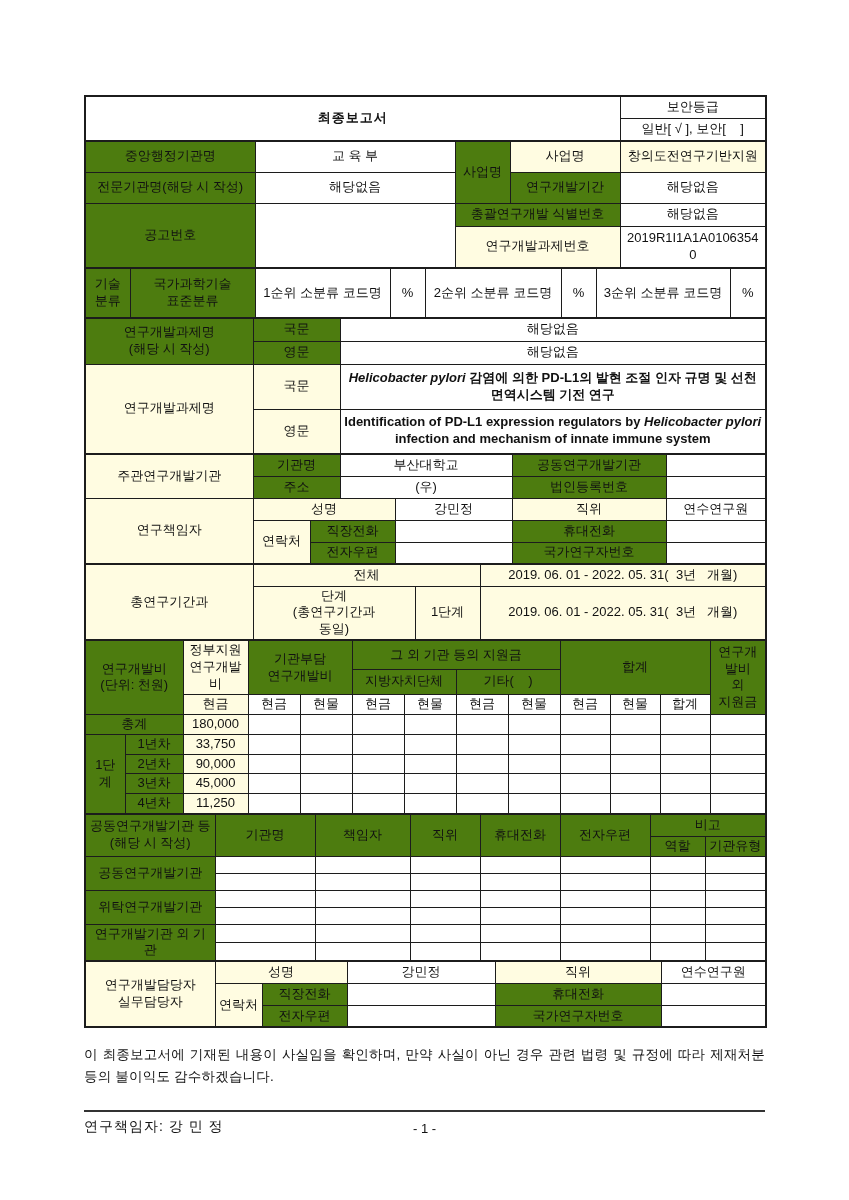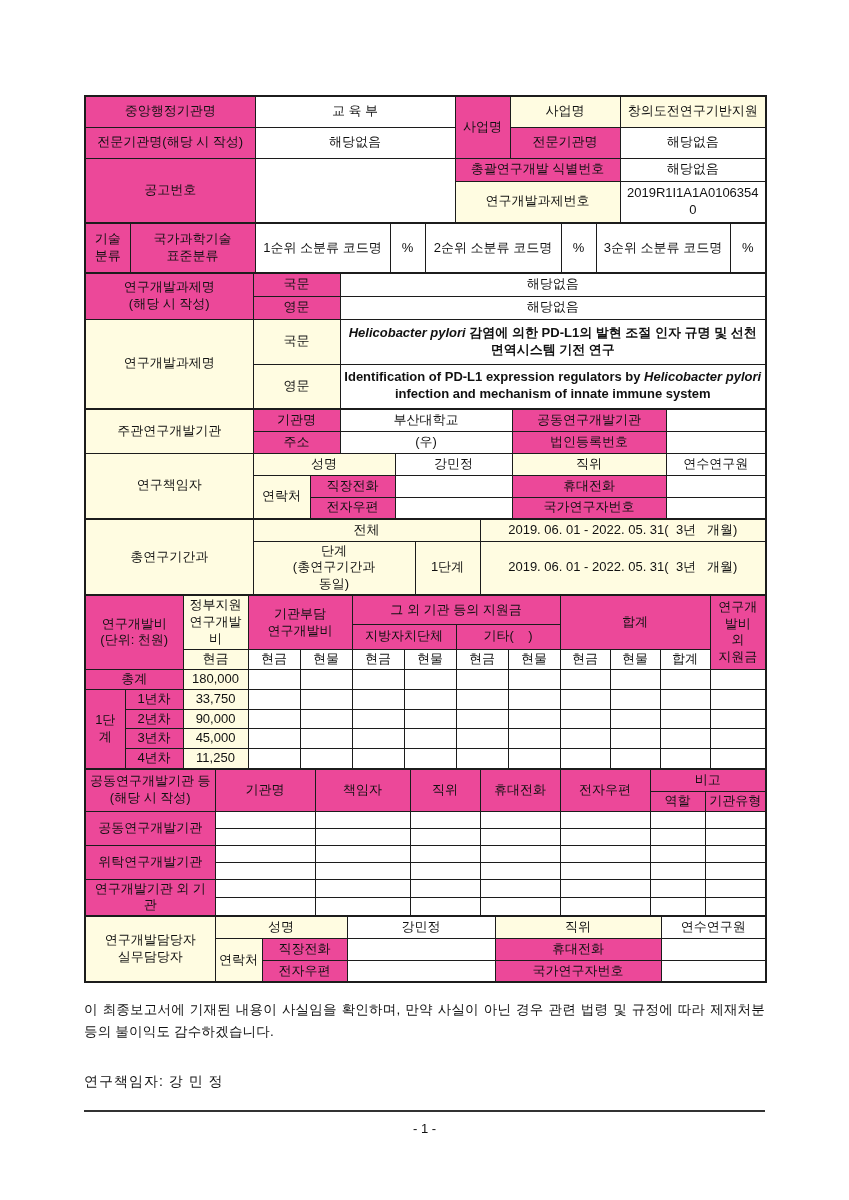--- a/index.html
+++ b/index.html
@@ -28,21 +28,21 @@
   .t td {
     border: 1px solid #1c1c1c;
     padding: 1px 3px;
     text-align: center;
     vertical-align: middle;
     font-size: 13px;
     line-height: 1.3;
     white-space: pre-wrap;
     overflow: hidden;
   }
-  .g { background: #ec4899; }
+  .g { background: #4d7c0f; }
   .y { background: #fffce1; }
   .L { text-align: left; }
   .s12 { font-size: 12px; }
   .s11 { font-size: 11px; line-height: 1.25; }
   .bka { word-break: break-all; line-height: 1.35; }
   .doc-title {
     font-size: 27px;
     font-weight: bold;
     letter-spacing: 1px;
     border-right: 1px solid #1c1c1c;
@@ -60,41 +60,56 @@
     padding-top: 9px;
     font-size: 13px;
   }
 </style>
 </head>
 <body>
 
 <div class="page">
   <div class="sheet">
 
+    <table class="t">
+      <colgroup>
+          <col style="width:535px">
+          <col style="width:146px">
+        </colgroup>
+      <tbody>
+          <tr style="height:22px">
+        <td class="doc-title" rowspan="2">최종보고서</td>
+        <td>보안등급</td>
+      </tr>
+      <tr style="height:23px">
+        <td>일반[ √ ], 보안[    ]</td>
+      </tr>
+    </tbody>
+      </table>
 
     <table class="t">
       <colgroup>
           <col style="width:170px">
           <col style="width:200px">
           <col style="width:55px">
           <col style="width:110px">
           <col style="width:146px">
         </colgroup>
       <tbody>
           <tr style="height:31px">
         <td class="g">중앙행정기관명</td>
         <td>교 육 부</td>
         <td class="g" rowspan="2">사업명</td>
         <td class="y">사업명</td>
         <td class="y s12">창의도전연구기반지원</td>
       </tr>
       <tr style="height:31px">
         <td class="g">전문기관명(해당 시 작성)</td>
         <td>해당없음</td>
-        <td class="g">전문기관명</td>
+        <td class="g">연구개발기간</td>
         <td>해당없음</td>
       </tr>
       <tr style="height:23px">
         <td class="g" rowspan="2">공고번호</td>
         <td rowspan="2"></td>
         <td class="g" colspan="2">총괄연구개발 식별번호</td>
         <td>해당없음</td>
       </tr>
       <tr style="height:42px">
         <td class="y" colspan="2">연구개발과제번호</td>

